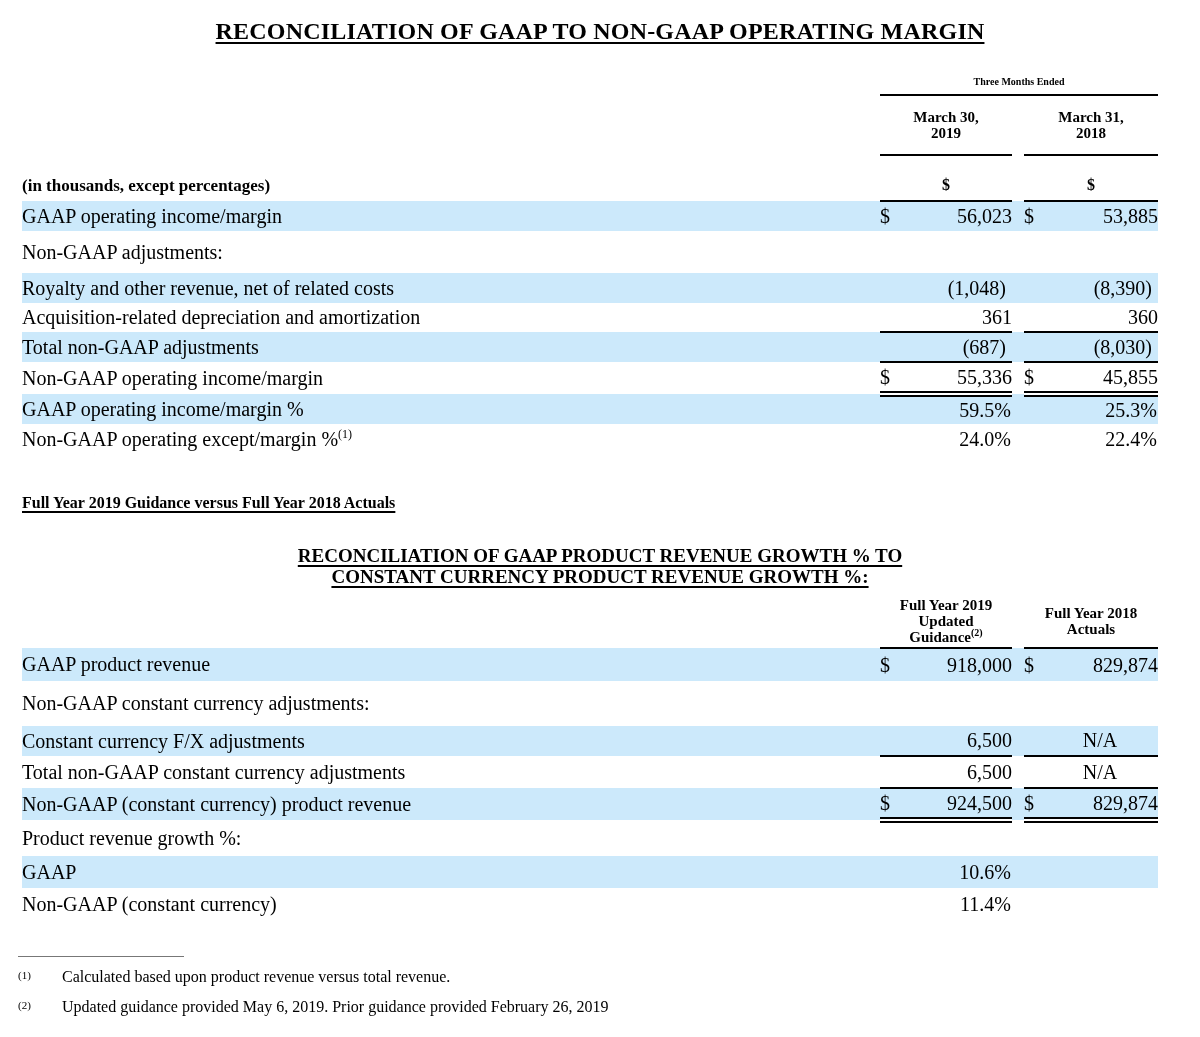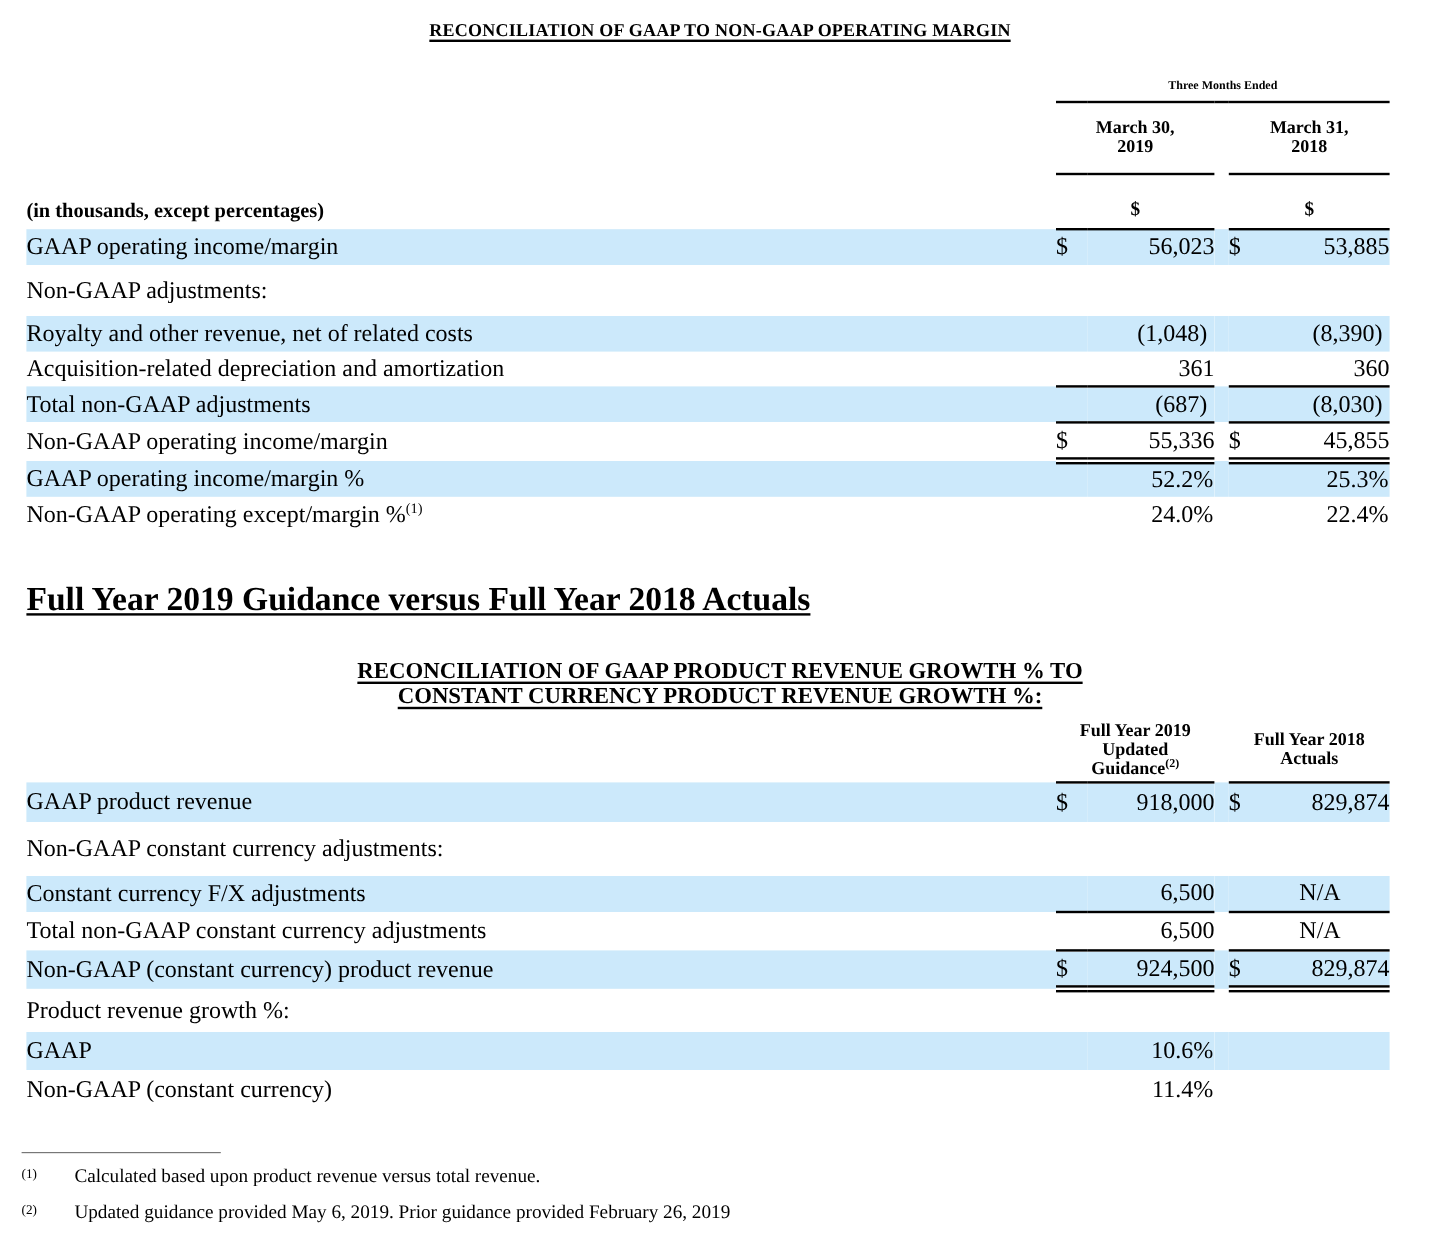--- a/index.html
+++ b/index.html
@@ -8,24 +8,24 @@
     width: 1200px; height: 1037px; overflow: hidden;
     font-family: "Liberation Serif", "DejaVu Serif", serif;
     color: #000;
   }
   .page { position: relative; width: 1200px; height: 1037px; }
 
   .u { text-decoration: underline; text-decoration-thickness: 2px; text-underline-offset: 3px; }
 
   .title1 {
     margin: 18px 0 0 0; text-align: center;
-    font-size: 15px; font-weight: bold; letter-spacing: .2px;
+    font-size: 24px; font-weight: bold; letter-spacing: .2px;
   }
   .section-heading {
-    margin: 40px 0 0 22px; font-size: 28px; font-weight: bold;
+    margin: 40px 0 0 22px; font-size: 16px; font-weight: bold;
   }
   .title2 {
     margin: 33px 0 0 0; text-align: center;
     font-size: 19px; font-weight: bold; line-height: 21px;
   }
 
   table.fin {
     border-collapse: collapse; table-layout: fixed;
     margin-left: 22px; width: 1136px; font-size: 20px;
   }
@@ -192,21 +192,21 @@
       <td class="sym bt dbl">$</td>
       <td class="val bt dbl">55,336</td>
       <td class="gapcol"></td>
       <td class="sym bt dbl">$</td>
       <td class="val bt dbl">45,855</td>
     </tr>
 
     <tr class="hl rh30">
       <td class="lbl ind1">GAAP operating income/margin %</td>
       <td class="sym"></td>
-      <td class="val pct">52.2%</td>
+      <td class="val pct">59.5%</td>
       <td class="gapcol"></td>
       <td class="sym"></td>
       <td class="val pct">25.3%</td>
     </tr>
 
     <tr class="rh30">
       <td class="lbl ind2">
         <span>Non-GAAP operating except/margin %</span><sup class="lsup">(1)</sup>
       </td>
       <td class="sym"></td>

